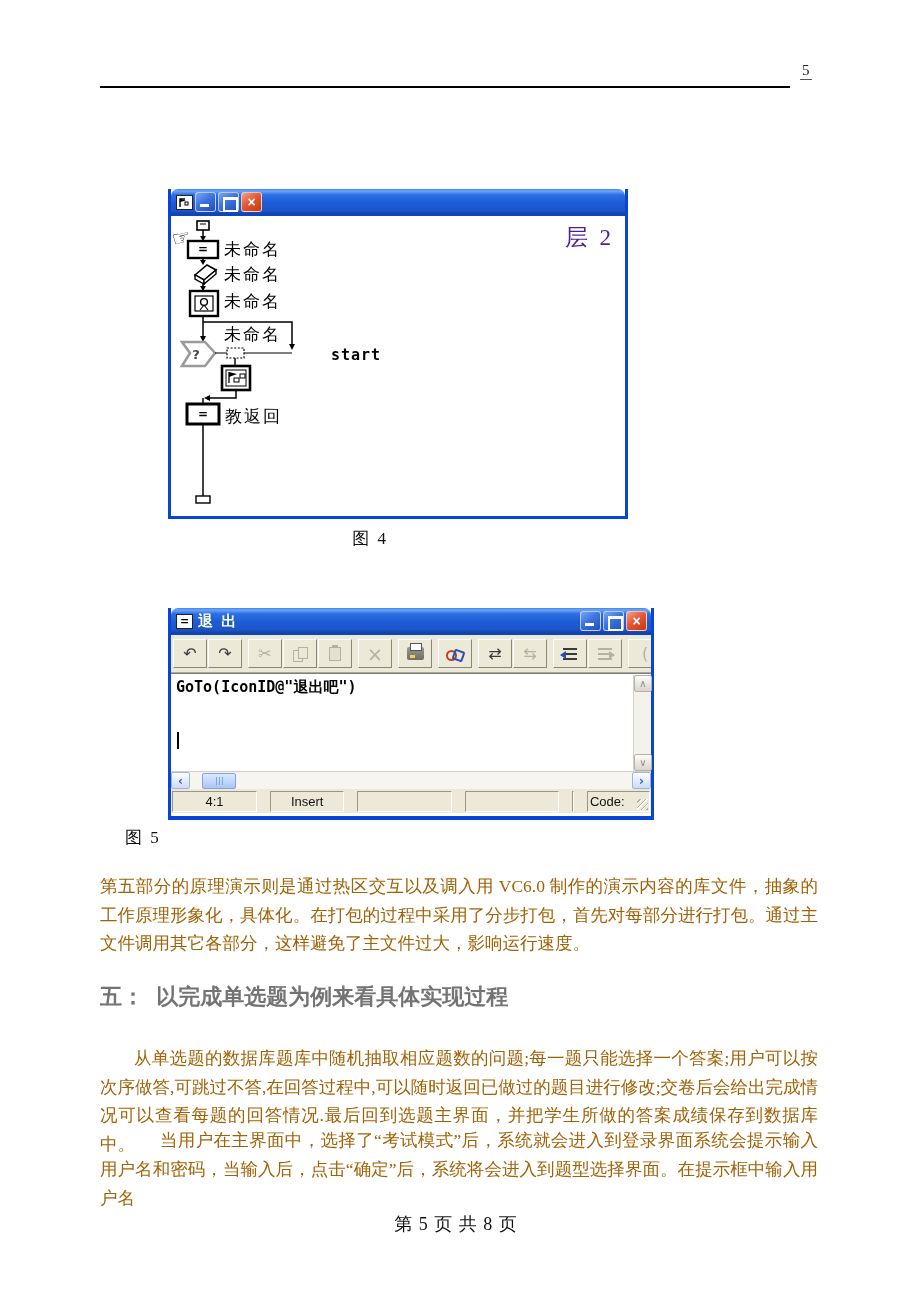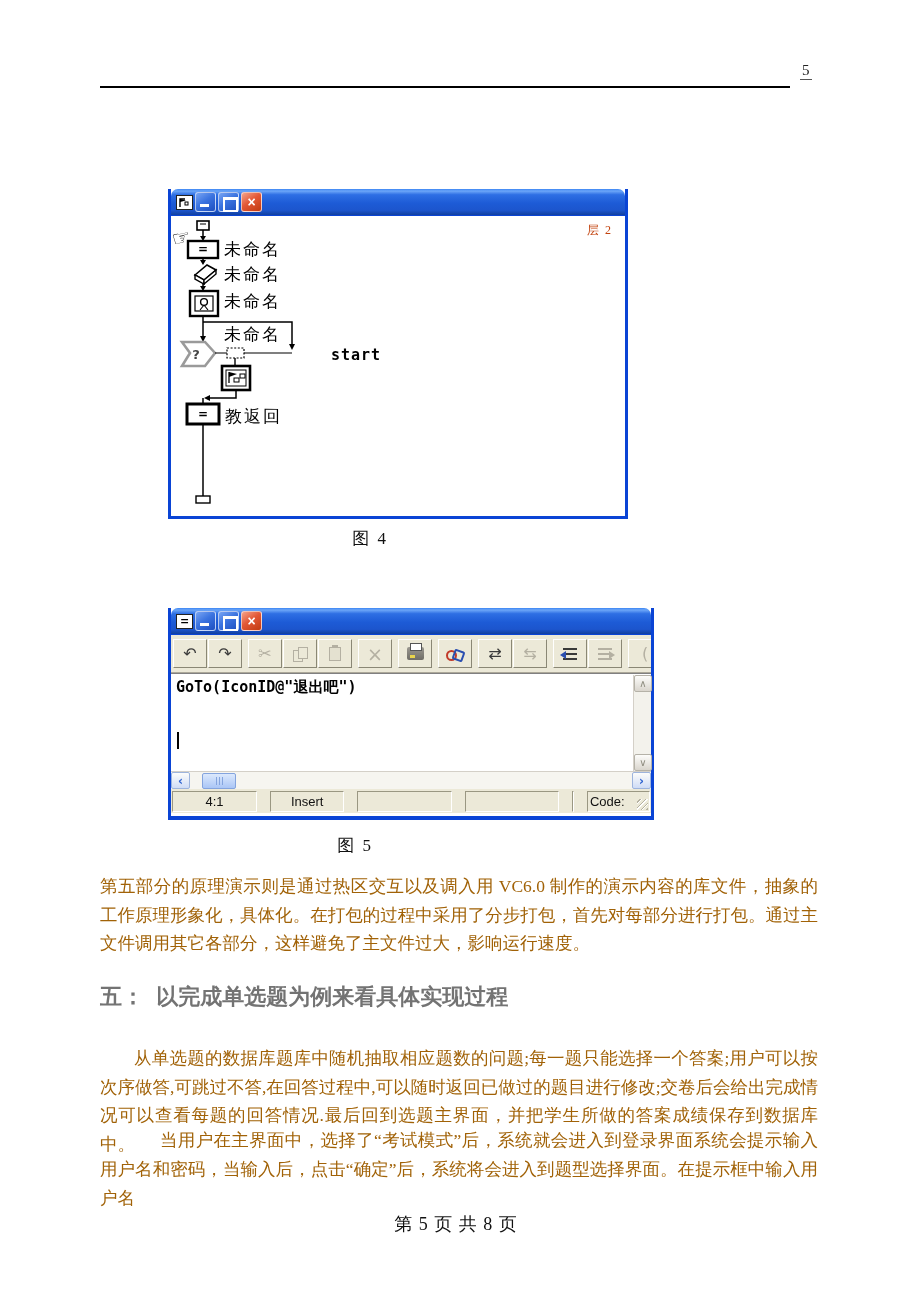--- a/index.html
+++ b/index.html
@@ -22,21 +22,21 @@
   .xp-btn.minmax { background:linear-gradient(145deg,#79a5f3 0%,#3c74e0 45%,#1e4fc0 100%); }
   .xp-btn.close { background:linear-gradient(145deg,#f3a38a 0%,#e35836 45%,#c13a10 100%); }
   .xp-btn.minimize::after { content:""; position:absolute; left:4px; bottom:4px; width:9px; height:3px; background:#fff; }
   .xp-btn.maximize::after { content:""; position:absolute; left:4px; top:4px; width:11px; height:10px; border:2px solid #fff; border-top-width:3px; }
   .xp-btn.close span { color:#fff; font-weight:bold; font-size:14px; font-family:"Liberation Sans",sans-serif; line-height:1; }
   .title-icon { width:17px; height:15px; background:#fff; border:1px solid #222; display:flex; align-items:center; justify-content:center; flex:none; }
 
   
   .flow-content { position:relative; width:100%; height:300px; background:#fff; }
   .flow-label { position:absolute; font-size:17px; color:#000; letter-spacing:2px; white-space:nowrap; }
-  .layer-label { position:absolute; right:14px; top:6px; font-size:12px; color:#c2410c; white-space:pre; }
+  .layer-label { position:absolute; right:14px; top:6px; font-size:23px; color:#4c1d95; white-space:pre; }
   .start-label { position:absolute; left:160px; top:130px; font-family:"DejaVu Sans Mono",monospace; font-size:15px; font-weight:bold; letter-spacing:1px; }
   .hand { position:absolute; left:1px; top:10px; font-size:21px; color:#000; transform:rotate(-12deg); }
 
   .fig-caption { position:absolute; font-size:17px; color:#111; letter-spacing:2px; }
 
   
   .toolbar { height:38px; background:#ece9d8; display:flex; align-items:center; padding:3px 2px; border-bottom:1px solid #aca899; overflow:hidden; }
   .tb-group { display:flex; margin-right:5px; }
   .tb-btn { width:34px; height:29px; background:#ece9d8; border:1px solid; border-color:#fff #8a8775 #8a8775 #fff; margin-right:1px;
      display:flex; align-items:center; justify-content:center; cursor:pointer; flex:none; position:relative;
@@ -180,20 +180,21 @@
     <span class="flow-label" style="left:53px;top:107px;">未命名</span>
     <span class="flow-label" style="left:54px;top:189px;">教返回</span>
     <span class="start-label">start</span>
   </div>
 </div>
 <div class="fig-caption" style="left:140px;top:527px;width:460px;text-align:center;">图 4</div>
 
 <div class="xp-window" style="left:168px; top:608px; width:486px; height:212px;">
   <div class="xp-titlebar">
     <span class="title-icon" style="font-family:'DejaVu Serif',serif;font-size:11px;font-weight:bold;">=</span>
+    <span class="xp-title">退  出</span>
     <span class="xp-btn minmax minimize"></span>
     <span class="xp-btn minmax maximize"></span>
     <span class="xp-btn close">
         <span>×</span>
       </span>
   </div>
 
   <div class="toolbar">
     <div class="tb-group">
       <span class="tb-btn">↶</span>
@@ -262,21 +263,21 @@
     <div class="status-cell" style="width:80px;">Insert</div>
     <div class="status-cell" style="width:102px;"></div>
     <div class="status-cell" style="width:102px;"></div>
     <div class="status-cell" style="flex:1;"></div>
     <div class="status-cell last" style="width:68px;">
       <span>Code:</span>
       <span class="grip"></span>
     </div>
   </div>
 </div>
-<div class="fig-caption" style="left:125px;top:826px;width:460px;text-align:center;margin-top:8px;">图 5</div>
+<div class="fig-caption" style="left:125px;top:826px;width:460px;text-align:left;">图 5</div>
 
 <p class="body-para" style="top:872px;">第五部分的原理演示则是通过热区交互以及调入用 VC6.0 制作的演示内容的库文件，抽象的工作原理形象化，具体化。在打包的过程中采用了分步打包，首先对每部分进行打包。通过主文件调用其它各部分，这样避免了主文件过大，影响运行速度。</p>
 
 <h2 class="heading">五：  以完成单选题为例来看具体实现过程</h2>
 
 <p class="body-para" style="top:1044px; text-indent:34px;">从单选题的数据库题库中随机抽取相应题数的问题;每一题只能选择一个答案;用户可以按次序做答,可跳过不答,在回答过程中,可以随时返回已做过的题目进行修改;交卷后会给出完成情况可以查看每题的回答情况.最后回到选题主界面，并把学生所做的答案成绩保存到数据库中。</p>
 
 <p class="body-para" style="top:1126px; text-indent:60px; line-height:29px;">当用户在主界面中，选择了“考试模式”后，系统就会进入到登录界面系统会提示输入用户名和密码，当输入后，点击“确定”后，系统将会进入到题型选择界面。在提示框中输入用户名</p>
 
 <div class="footer">第 5 页 共 8 页</div>

